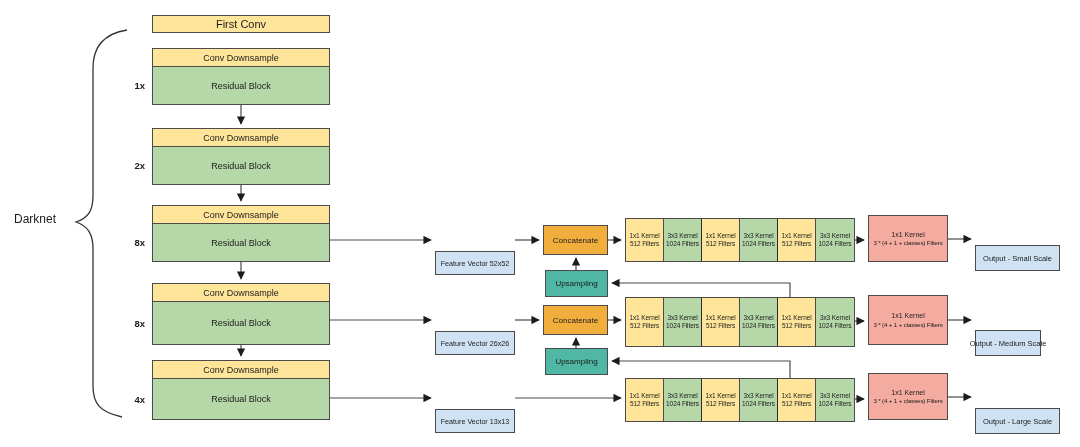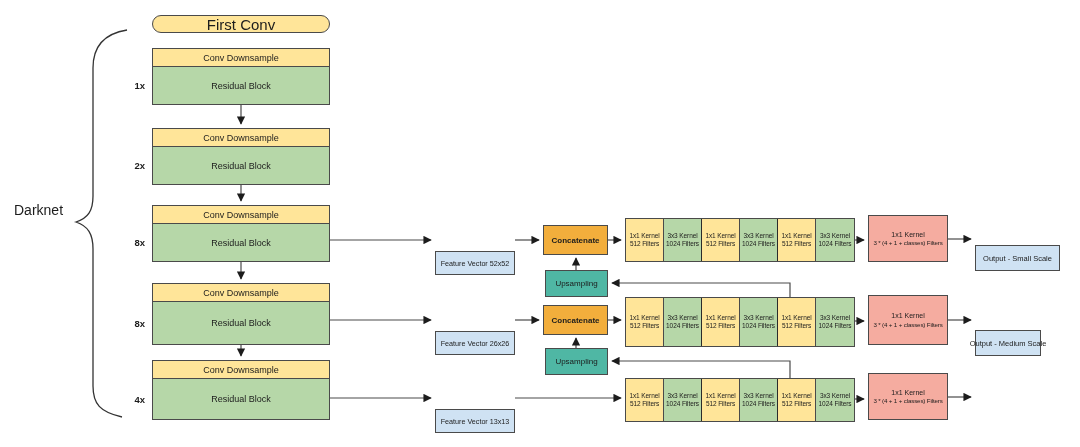--- a/index.html
+++ b/index.html
@@ -19,26 +19,26 @@
   .orange{background:#F2AE3C;}
   .teal{background:#4FB7A4;}
   .pink{background:#F5ACA0;}
   
   .bblock{position:absolute;z-index:2;box-sizing:border-box;border:1px solid #4a4a4a;display:flex;flex-direction:column;}
   .bhead{box-sizing:border-box;height:18px;background:#FFE599;border-bottom:1px solid #4a4a4a;
          display:flex;align-items:center;justify-content:center;font-size:9px;}
   .bbody{flex:1;background:#B6D7A8;display:flex;align-items:center;justify-content:center;font-size:9px;position:relative;}
   .mult{position:absolute;right:100%;margin-right:8px;top:18px;bottom:0;display:flex;align-items:center;
         font-size:9.5px;font-weight:bold;z-index:3;}
-  .firstconv{font-size:15px;border-radius:9px;}
+  .firstconv{font-size:11px;}
   .fv{font-size:7.2px;}
-  .concat{font-size:8px;font-weight:bold;}
+  .concat{font-size:8px;}
   .ups{font-size:8px;}
   .out{font-size:7.5px;}
-  .darknet-label{position:absolute;left:14px;top:202px;font-size:14px;z-index:2;}
+  .darknet-label{position:absolute;left:14px;top:212px;font-size:12px;z-index:2;}
   
   .kblock{position:absolute;z-index:2;box-sizing:border-box;display:flex;border:1px solid #4a4a4a;}
   .cell{
     box-sizing:border-box;width:38.33px;display:flex;flex-direction:column;align-items:center;justify-content:center;
     font-size:6.5px;line-height:1.3;letter-spacing:-0.1px;text-align:center;white-space:nowrap;
     border-right:1px solid #4a4a4a;
   }
   .cell:last-child{border-right:none;}
   .cell.pairend{border-right:1.6px solid #2b2b2b;}
   
@@ -213,14 +213,15 @@
       </div>
     <div class="cell green">
         <span>3x3 Kernel</span>
         <span>1024 Filters</span>
       </div>
   </div>
   <div class="box pink det" style="left:868px;top:373px;width:80px;height:47px">
     <span class="l1">1x1 Kernel</span>
     <span class="l2">3 * (4 + 1 + classes) Filters</span>
   </div>
+  <div class="box blue out" style="left:975px;top:385px;width:85px;height:26px">Output - Large Scale</div>
 
 </div>
 
 </body></html>

